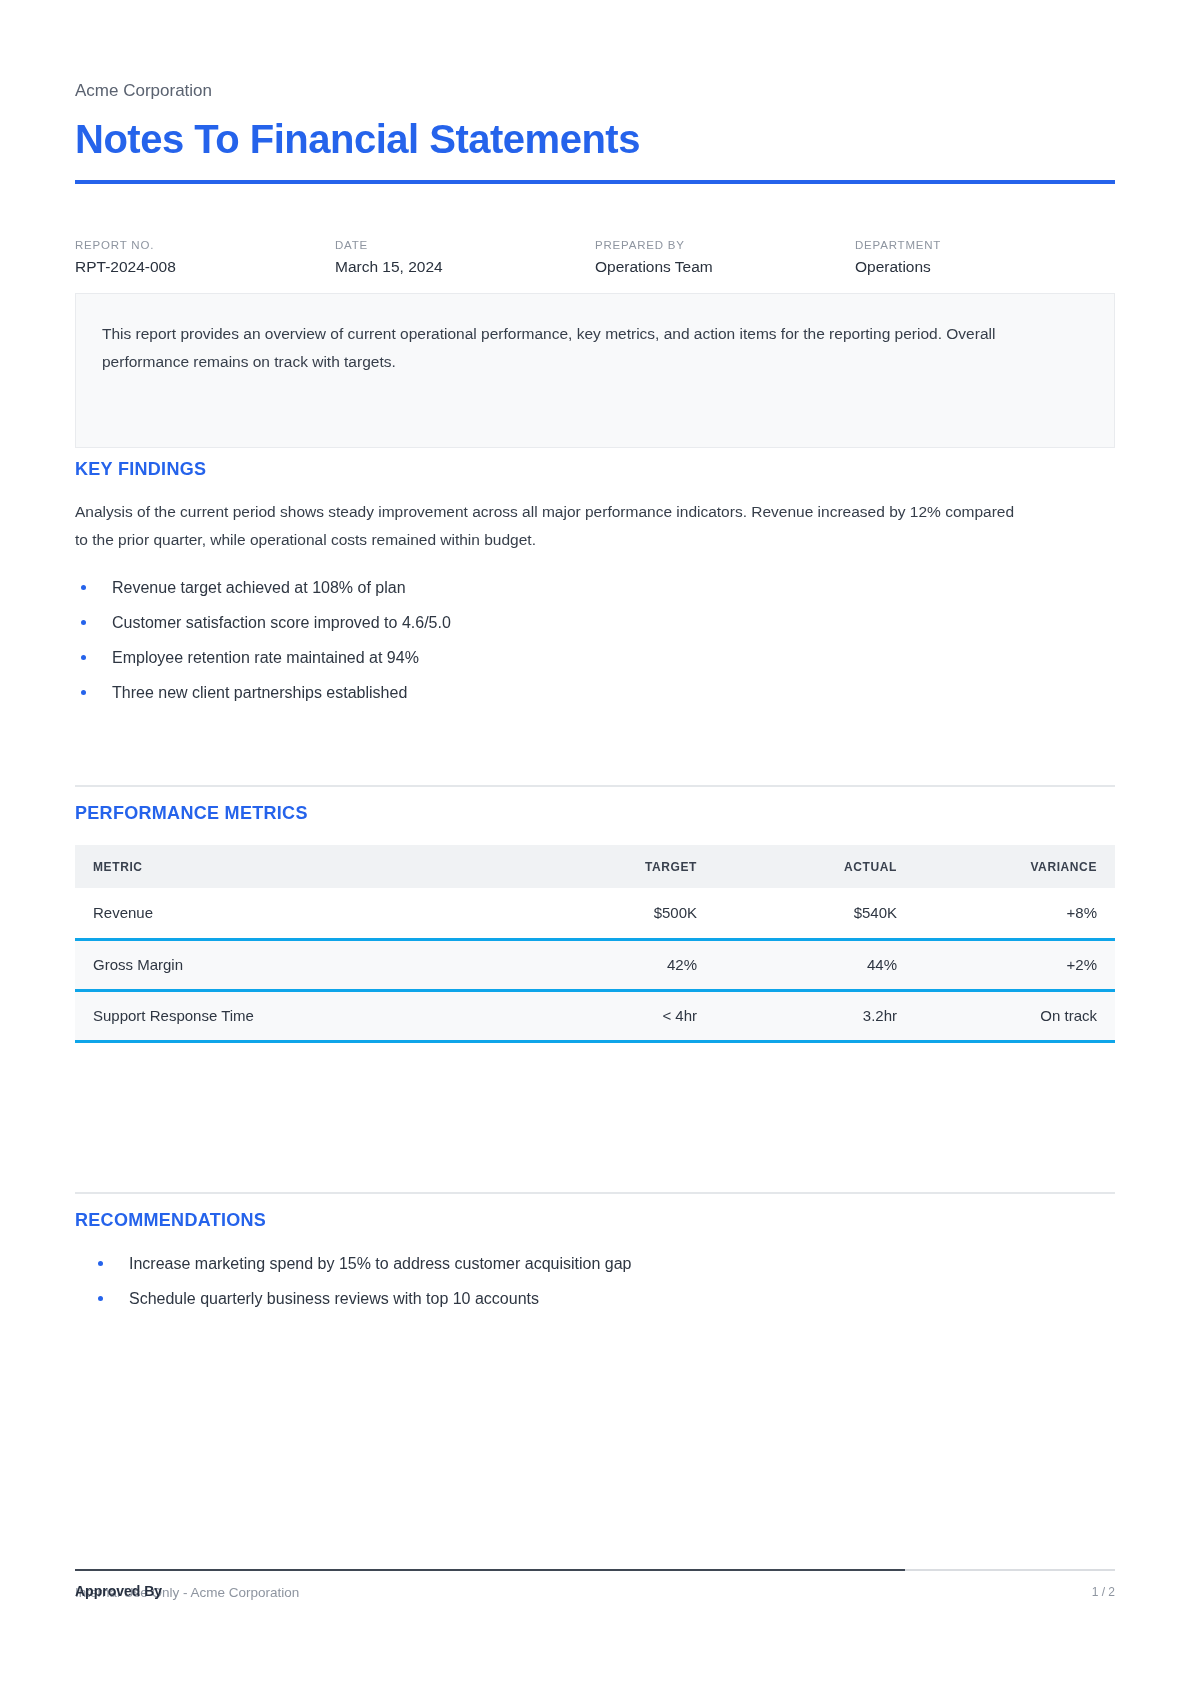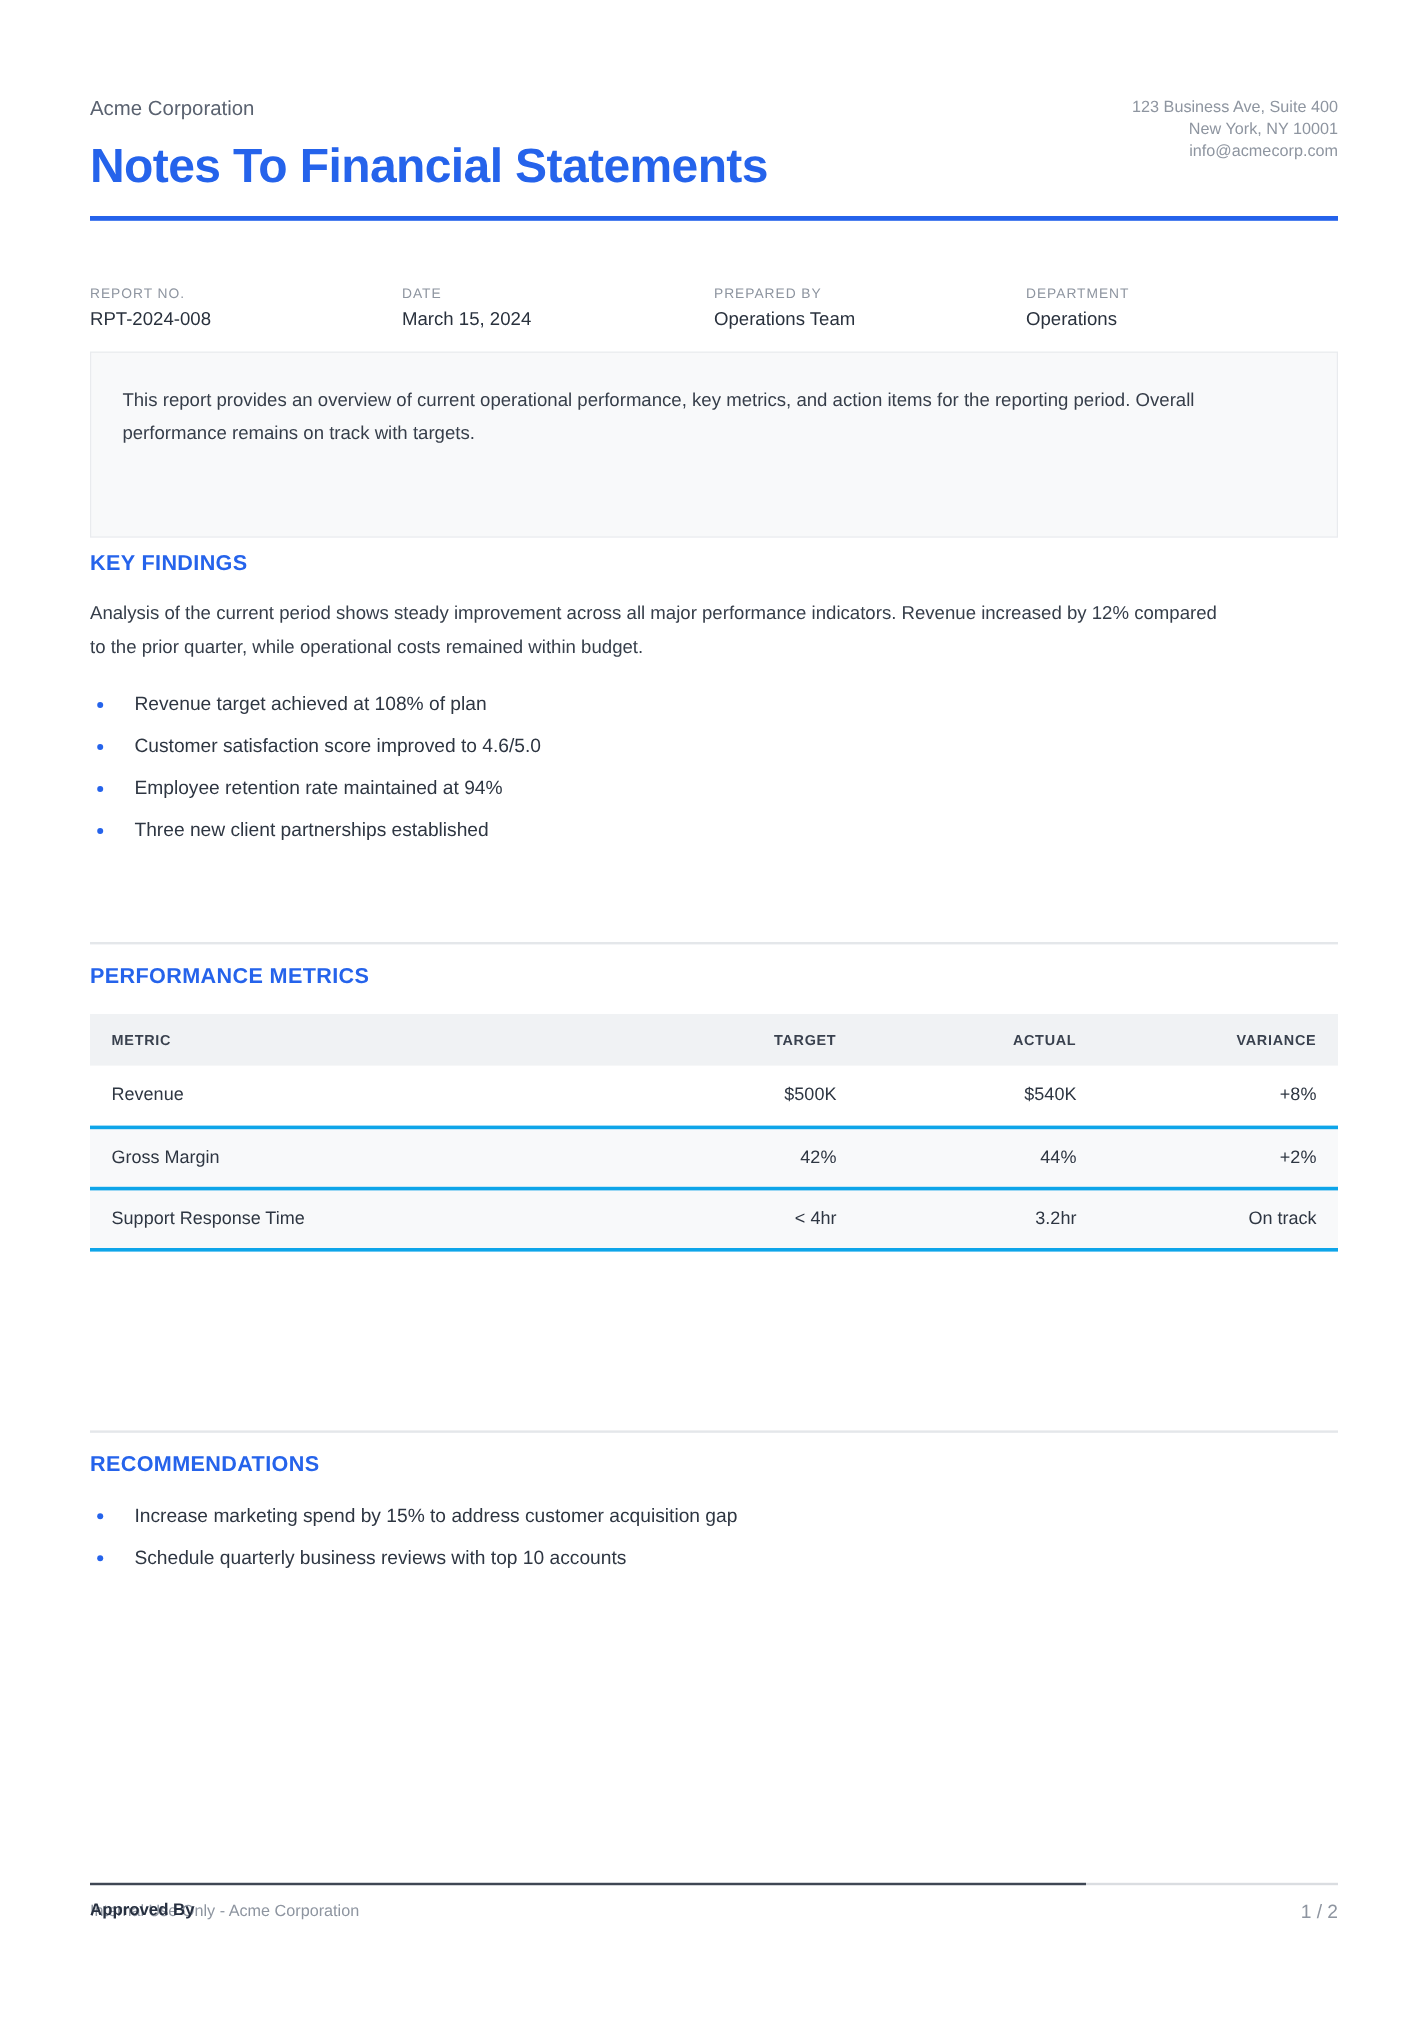--- a/index.html
+++ b/index.html
@@ -38,21 +38,21 @@
   .sec-heading{font-size:18px;font-weight:bold;color:var(--blue);letter-spacing:0.3px;}
   .kf-heading{left:75px;top:459px;}
   .pm-heading{left:75px;top:803px;}
   .rec-heading{left:75px;top:1210px;}
 
   .kf-par{left:75px;top:498px;width:950px;font-size:15.5px;line-height:28px;color:var(--body);}
 
   
   .bullets{list-style:none;}
   .kf-list{left:75px;top:577px;width:960px;}
-  .rec-list{left:75px;top:1253px;width:960px;}
+  .rec-list{left:92px;top:1253px;width:960px;}
   .bullets li{position:relative;padding-left:37px;margin-bottom:14px;font-size:16px;line-height:21px;color:var(--dark);}
   .dot{position:absolute;left:6px;top:8px;width:5px;height:5px;border-radius:50%;background:var(--blue);}
 
   
   .divider{left:75px;right:75px;height:2px;background:#e4e7ea;}
   .divider-1{top:785px;}
   .divider-2{top:1192px;}
 
   
   .table-wrap{left:75px;top:845px;width:1040px;}
@@ -63,34 +63,29 @@
   }
   th.num,td.num{text-align:right;}
   tbody td{height:51px;border-bottom:3px solid #0ea5e9;font-size:15px;color:var(--dark);padding:0 18px;}
   tbody tr.alt{background:#f8f9fa;}
 
   
   .footer-rule{left:75px;right:75px;top:1569px;height:2px;background:#dadde1;}
   .signature-line{left:75px;top:1569px;width:830px;height:2px;background:#3f4754;}
   .confidential{left:75px;top:1585px;font-size:13.5px;color:var(--gray);}
   .approved{left:75px;top:1583px;font-size:14px;font-weight:bold;color:#273040;}
-  .page-num{right:75px;top:1585px;font-size:16px;color:var(--gray);}
+  .page-num{right:75px;top:1585px;font-size:12px;color:var(--gray);}
 </style>
 </head>
 <body>
 
 <div class="page">
 
   <div class="abs company">Acme Corporation</div>
   <h1 class="abs doc-title">Notes To Financial Statements</h1>
-  <div class="abs address">
-    <div>123 Business Ave, Suite 400</div>
-    <div>New York, NY 10001</div>
-    <div>info@acmecorp.com</div>
-  </div>
   <div class="abs accent-rule"></div>
 
   <div class="abs meta">
     <div class="meta-field">
       <div class="meta-label">REPORT NO.</div>
       <div class="meta-value">RPT-2024-008</div>
     </div>
     <div class="meta-field">
       <div class="meta-label">DATE</div>
       <div class="meta-value">March 15, 2024</div>

